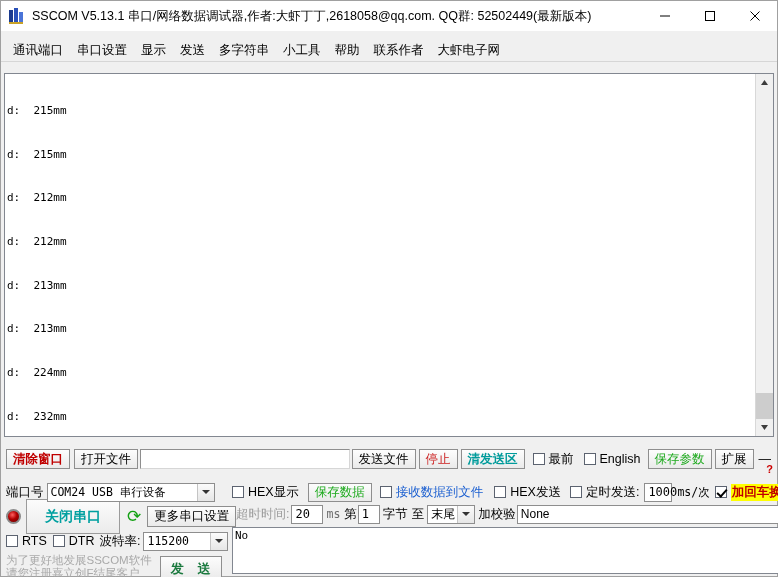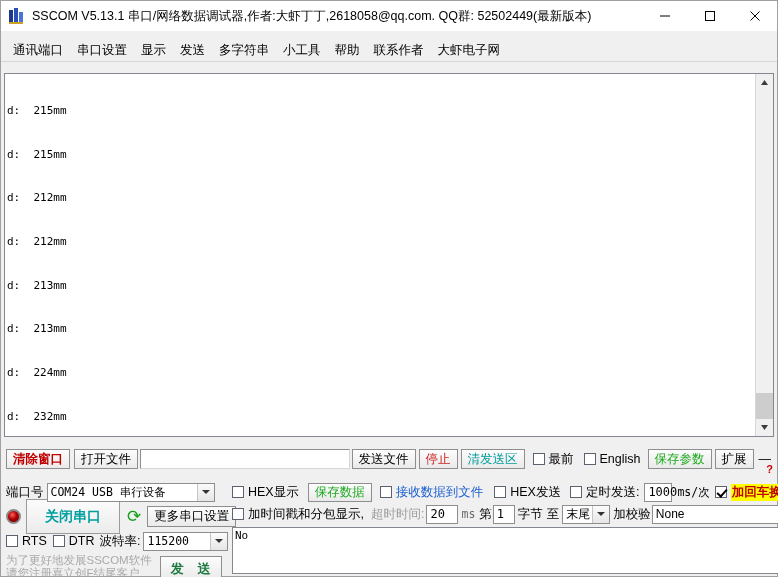--- a/index.html
+++ b/index.html
@@ -152,21 +152,21 @@
     height: 20px;
     box-sizing: border-box;
     display: flex;
     align-items: center;
     justify-content: center;
     white-space: nowrap;
     color: #000;
   }
   .btn.red { color: #c00000; font-weight: bold; }
   .btn.red2 { color: #cc2020; }
-  .btn.teal { color: #009b9b; font-weight: normal; }
+  .btn.teal { color: #009b9b; font-weight: bold; }
   .btn.green { color: #1faa1f; }
   .path-input {
     flex: 1 1 auto;
     height: 20px;
     border: 1px solid #8e8e8e;
     border-right-color:#d6d6d6;
     border-bottom-color:#d6d6d6;
     background: #ffffff;
     margin: 0 2px 0 2px;
     box-sizing: border-box;
@@ -558,24 +558,20 @@
         </label>
         <div class="txtbox" style="width:28px;margin-left:2px">1000</div>
         <span class="lbl" style="margin-left:5px;font-family:'DejaVu Sans Mono',monospace;font-size:11.5px">ms/次</span>
         <label class="chk" style="margin-left:5px">
           <span class="chkbox checked"></span>
           <span class="hl-yellow">加回车换行</span>
         </label>
       </div>
 
       <div class="srow">
-        <label class="chk" style="margin-left:0">
-          <span class="chkbox"></span>
-          <span>加时间戳和分包显示,</span>
-        </label>
         <span class="lbl" style="color:#9a9a9a;margin-left:4px">超时时间:</span>
         <div class="txtbox" style="width:32px;margin-left:2px">20</div>
         <span class="lbl" style="margin-left:3px;color:#6b6b6b;font-family:'DejaVu Sans Mono',monospace;font-size:11.5px">ms</span>
         <span class="lbl" style="margin-left:4px">第</span>
         <div class="txtbox" style="width:22px;margin-left:1px">1</div>
         <span class="lbl" style="margin-left:3px">字节</span>
         <span class="lbl" style="margin-left:4px">至</span>
         <div class="combo" style="width:48px;margin-left:3px;font-family:Liberation Sans, sans-serif;font-size:12px">
           <span class="cval">末尾</span>
           <span class="carrow">

